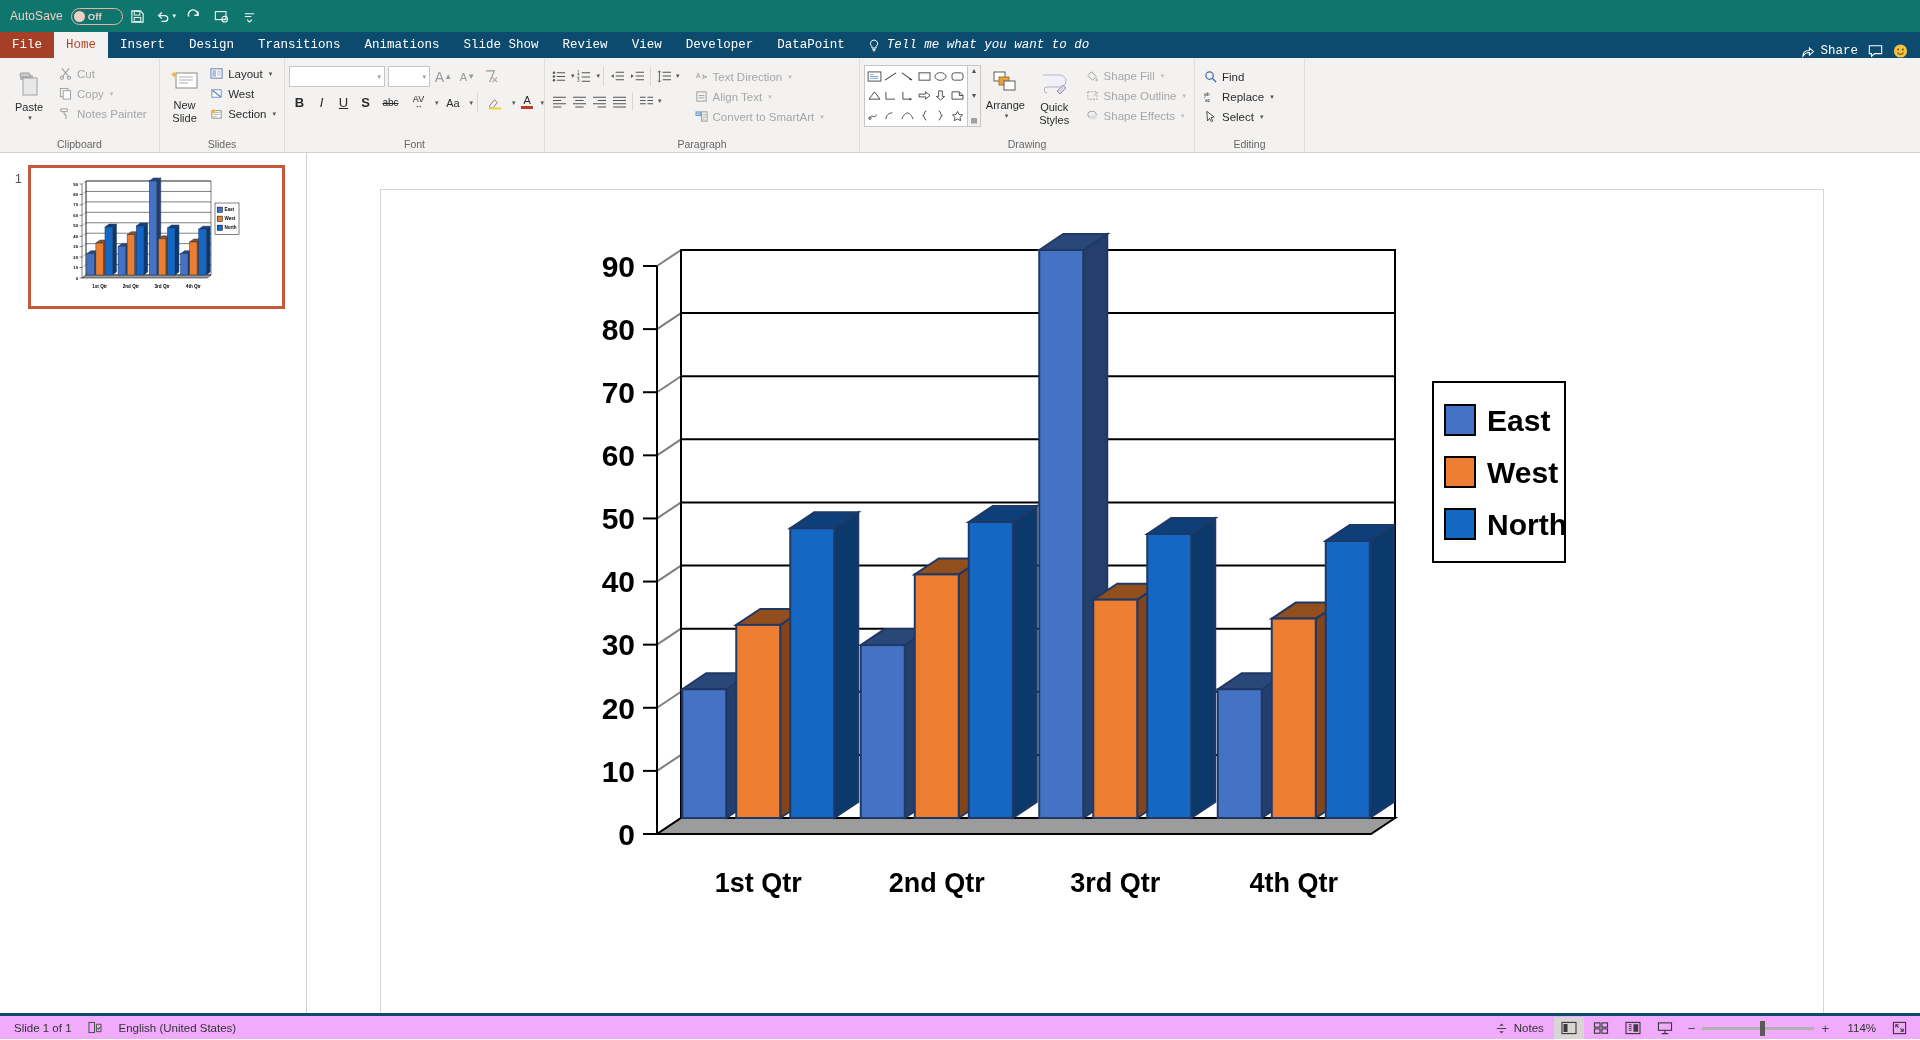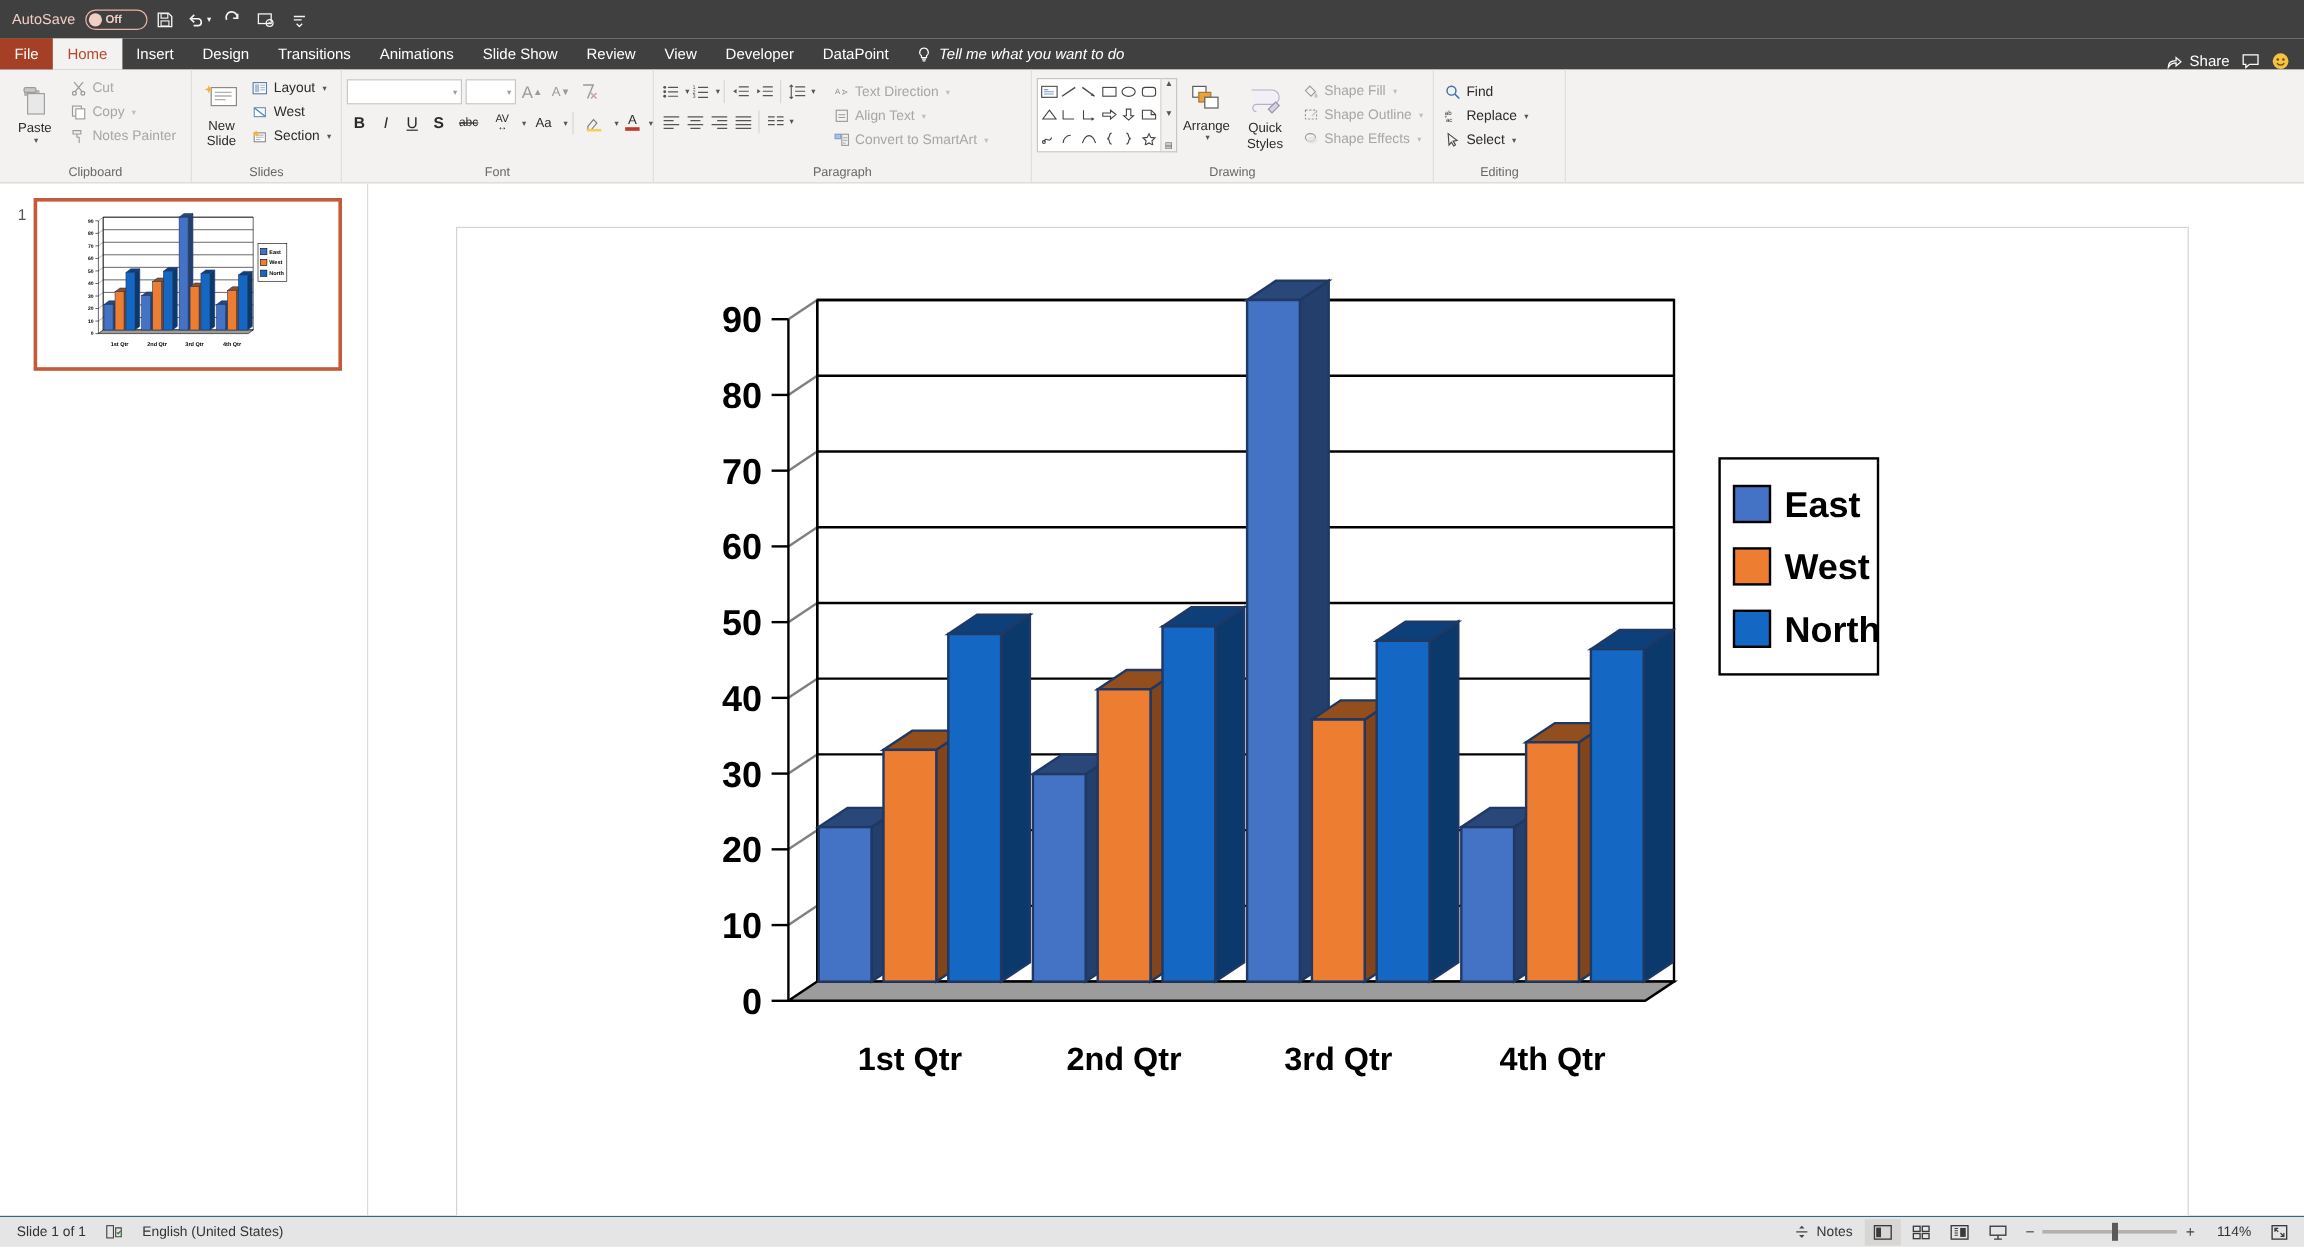--- a/index.html
+++ b/index.html
@@ -7,21 +7,21 @@
   body {
     font-family: "Liberation Sans", sans-serif;
     font-size: 12px;
     background: #ffffff;
     color: #262626;
     -webkit-font-smoothing: antialiased;
   }
 
   
   .titlebar {
-    height: 32px; background: #404040; position: relative;
+    height: 32px; background: #0f766e; position: relative;
     display: flex; align-items: center; color: #fff;
   }
   .qat { display: flex; align-items: center; gap: 2px; padding-left: 10px; }
   .autosave-label { font-size: 12px; color: #f0cfc6; margin-right: 6px; letter-spacing: .1px; }
   .autosave-toggle {
     width: 52px; height: 17px; border-radius: 9px;
     border: 1px solid #e6b3a5; display: flex; align-items: center;
     padding: 0 2px; gap: 3px;
   }
   .autosave-knob { width: 11px; height: 11px; border-radius: 50%; background: #f0cfc6; }
@@ -42,22 +42,22 @@
   }
   .user-name { font-size: 12px; color: #fff; margin-right: 14px; }
   .win-btn {
     width: 44px; height: 32px; display: flex; align-items: center;
     justify-content: center; color: #fff;
   }
   .ribbon-disp { width: 34px; height: 32px; display:flex; align-items:center; justify-content:center; }
 
   
   .tabstrip {
-    height: 26px; background: #404040; display: flex;
-    align-items: stretch; position: relative; color: #fff;
+    height: 26px; background: #0c4a6e; display: flex;
+    align-items: stretch; position: relative; color: #fff; font-family: Liberation Mono, monospace;
   }
   .tab {
     padding: 0 12px; display: flex; align-items: center;
     font-size: 12.5px; color: #fff; white-space: nowrap;
   }
   .tab.file { background: #a53f25; }
   .tab.active { background: #f3f2f1; color: #b7472a; }
   .tellme {
     display: flex; align-items: center; gap: 5px; padding: 0 10px;
     font-size: 12.5px; font-style: italic; color: #fff;
@@ -152,22 +152,22 @@
 
   .stagewrap { flex: 1; background: #fff; position: relative; overflow: hidden; }
   .slide {
     position: absolute; left: 73px; top: 36px; width: 1444px; height: 828px;
     background: #fff; border: 1px solid #d4d4d4;
   }
   .chart-area { position: absolute; left: 0; top: 0; width: 100%; height: 100%; }
 
   
   .statusbar {
-    height: 26px; background: #e5e5e5; border-top: 1px solid #0c4a6e;
-    display: flex; align-items: center; font-size: 11.5px; color: #333;
+    height: 26px; background: #f0abfc; border-top: 3px solid #0c4a6e;
+    display: flex; align-items: flex-end; font-size: 11.5px; color: #333;
     padding: 0 6px;
   }
   .sb-item { display: flex; align-items: center; gap: 5px; padding: 0 8px; height: 100%; }
   .sb-right { margin-left: auto; display: flex; align-items: center; gap: 2px; }
   .viewbtn {
     width: 30px; height: 22px; display: flex; align-items: center; justify-content: center;
   }
   .viewbtn.active { background: #d8d6d4; }
   .zoomslider { display: flex; align-items: center; gap: 7px; padding: 0 6px; }
   .zoom-track { width: 112px; height: 3px; background: #b3b0ad; position: relative; }

